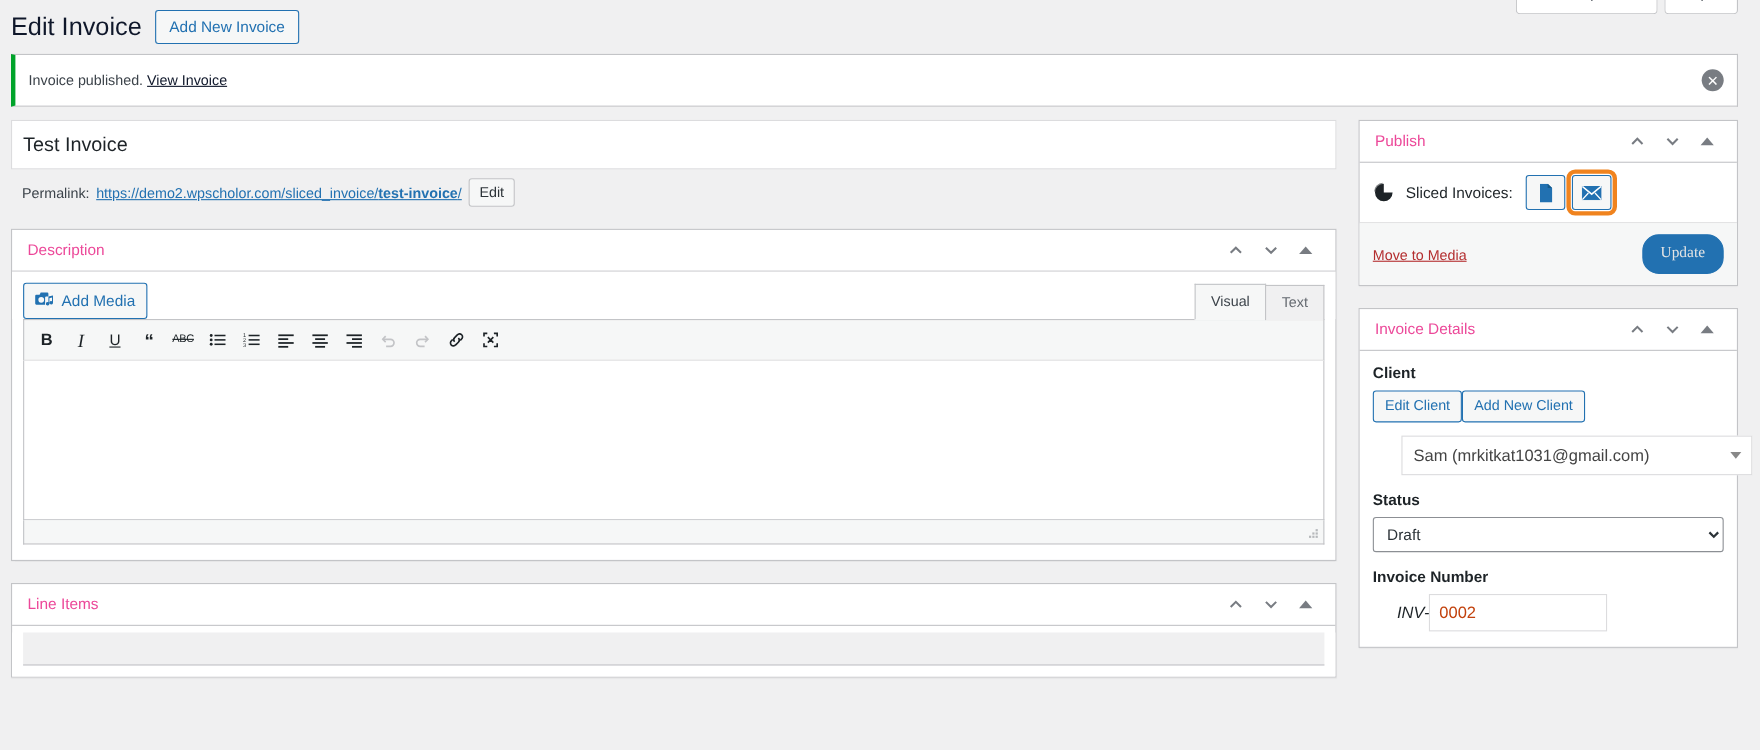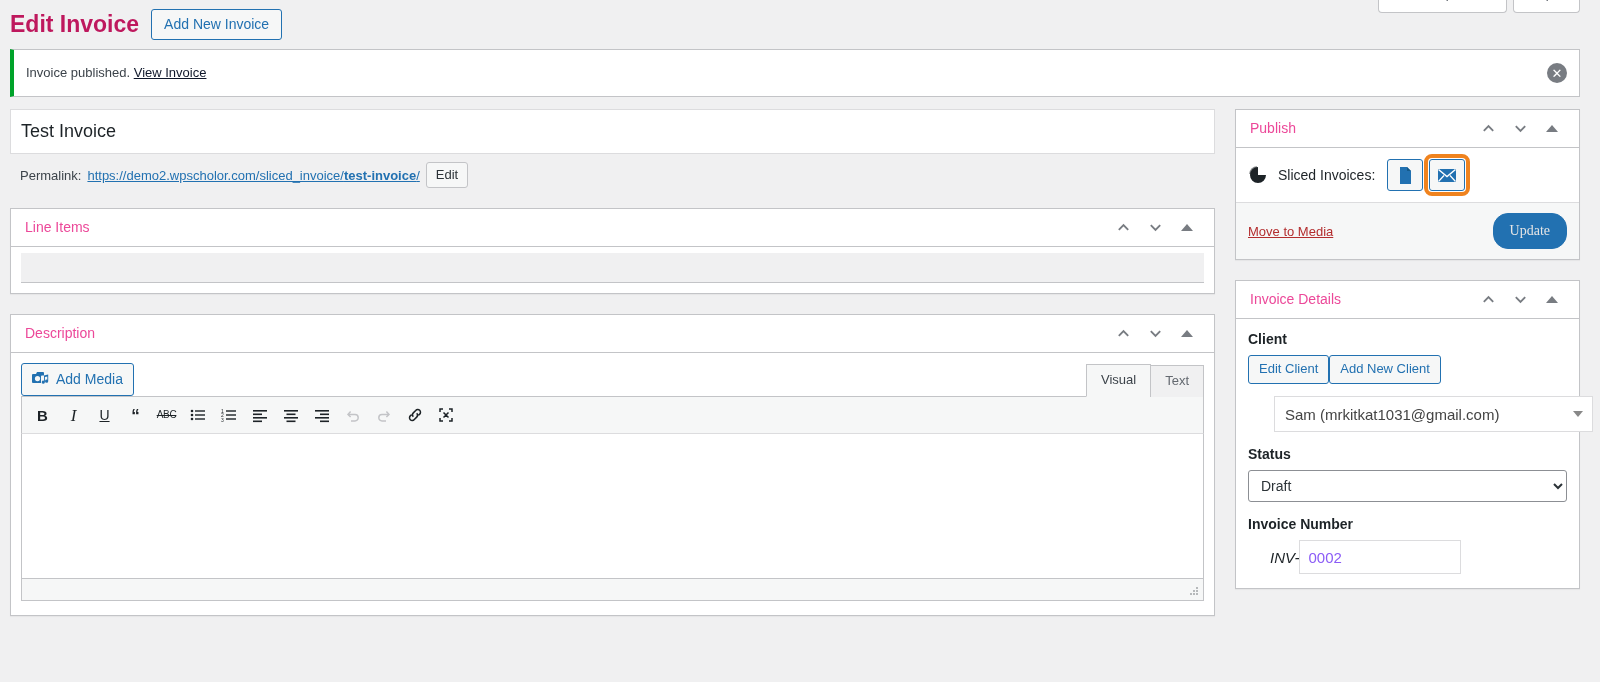--- a/index.html
+++ b/index.html
@@ -26,22 +26,22 @@
     cursor: pointer; white-space: nowrap;
   }
   .meta-btn .caret { font-size: 10px; color: #50575e; }
 
   
   .page-header {
     display: flex; align-items: center; gap: 12px;
     padding: 9px 20px 4px 10px;
   }
   .page-title {
-    font-size: 23px; font-weight: 700; line-height: 1.3;
-    color: #be185d; margin: 0; white-space: nowrap;
+    font-size: 23px; font-weight: 400; line-height: 1.3;
+    color: #0f172a; margin: 0; white-space: nowrap;
   }
   .page-title-action {
     display: inline-block;
     background: #f6f7f7;
     border: 1px solid #2271b1;
     color: #2271b1;
     border-radius: 3px;
     padding: 4px 12px 5px;
     font-size: 14px; line-height: 20px;
     text-decoration: none; cursor: pointer; white-space: nowrap;
@@ -232,21 +232,21 @@
     background: #fff; color: #2c3338;
     font-size: 14px; padding: 0 24px 0 8px;
     font-family: "Liberation Sans", sans-serif;
     cursor: pointer;
   }
   .inv-row { display: flex; align-items: center; gap: 0; padding-left: 22px; }
   .inv-prefix { font-style: italic; font-size: 15px; color: #1d2327; font-weight: 400; }
   .inv-input {
     width: 162px; height: 34px;
     border: 1px solid #dcdcde; background: #fff;
-    padding: 0 8px; font-size: 15px; color: #8b5cf6;
+    padding: 0 8px; font-size: 15px; color: #c2410c;
     font-family: "Liberation Sans", sans-serif; outline: none;
   }
 </style>
 </head>
 <body>
 
 <div class="screen">
 
   <div class="screen-meta">
     <div class="meta-btn">
@@ -275,45 +275,20 @@
   <div class="wrap">
 
     <div class="col-main">
 
       <input class="title-input" type="text" value="Test Invoice" style="">
 
       <div class="permalink-row">
         <span class="permalink-label">Permalink:</span>
         <a class="permalink-link"><span>https://demo2.wpscholor.com/sliced_invoice/</span><b>test-invoice</b><span>/</span></a>
         <button class="permalink-edit">Edit</button>
-      </div>
-
-      
-      <div class="postbox">
-        <div class="postbox-header">
-          <h2 class="postbox-title">Line Items</h2>
-          <div class="handle-actions">
-            <button class="order-btn">
-              <svg class="chev" viewBox="0 0 16 16">
-                  <path d="M3 10.5 L8 5.5 L13 10.5"></path>
-                </svg>
-            </button>
-            <button class="order-btn">
-              <svg class="chev" viewBox="0 0 16 16">
-                  <path d="M3 5.5 L8 10.5 L13 5.5"></path>
-                </svg>
-            </button>
-            <button class="toggle-btn">
-              <span class="tri up"></span>
-            </button>
-          </div>
-        </div>
-        <div class="line-items-body">
-          <div class="li-head"></div>
-        </div>
       </div>
 
       
       <div class="postbox">
         <div class="postbox-header">
           <h2 class="postbox-title">Description</h2>
           <div class="handle-actions">
             <button class="order-btn">
               <svg class="chev" viewBox="0 0 16 16">
                   <path d="M3 10.5 L8 5.5 L13 10.5"></path>
@@ -441,20 +416,45 @@
                   <rect x="5" y="5" width="2" height="2"></rect>
                 <rect x="8" y="8" width="2" height="2"></rect>
                   <rect x="5" y="8" width="2" height="2"></rect>
                   <rect x="2" y="8" width="2" height="2"></rect>
               </g>
             </svg>
           </div>
         </div>
       </div>
 
+      
+      <div class="postbox">
+        <div class="postbox-header">
+          <h2 class="postbox-title">Line Items</h2>
+          <div class="handle-actions">
+            <button class="order-btn">
+              <svg class="chev" viewBox="0 0 16 16">
+                  <path d="M3 10.5 L8 5.5 L13 10.5"></path>
+                </svg>
+            </button>
+            <button class="order-btn">
+              <svg class="chev" viewBox="0 0 16 16">
+                  <path d="M3 5.5 L8 10.5 L13 5.5"></path>
+                </svg>
+            </button>
+            <button class="toggle-btn">
+              <span class="tri up"></span>
+            </button>
+          </div>
+        </div>
+        <div class="line-items-body">
+          <div class="li-head"></div>
+        </div>
+      </div>
+
     </div>
 
     <div class="col-side">
 
       <div class="postbox" style="margin-top:0;">
         <div class="postbox-header">
           <h2 class="postbox-title">Publish</h2>
           <div class="handle-actions">
             <button class="order-btn">
               <svg class="chev" viewBox="0 0 16 16">

